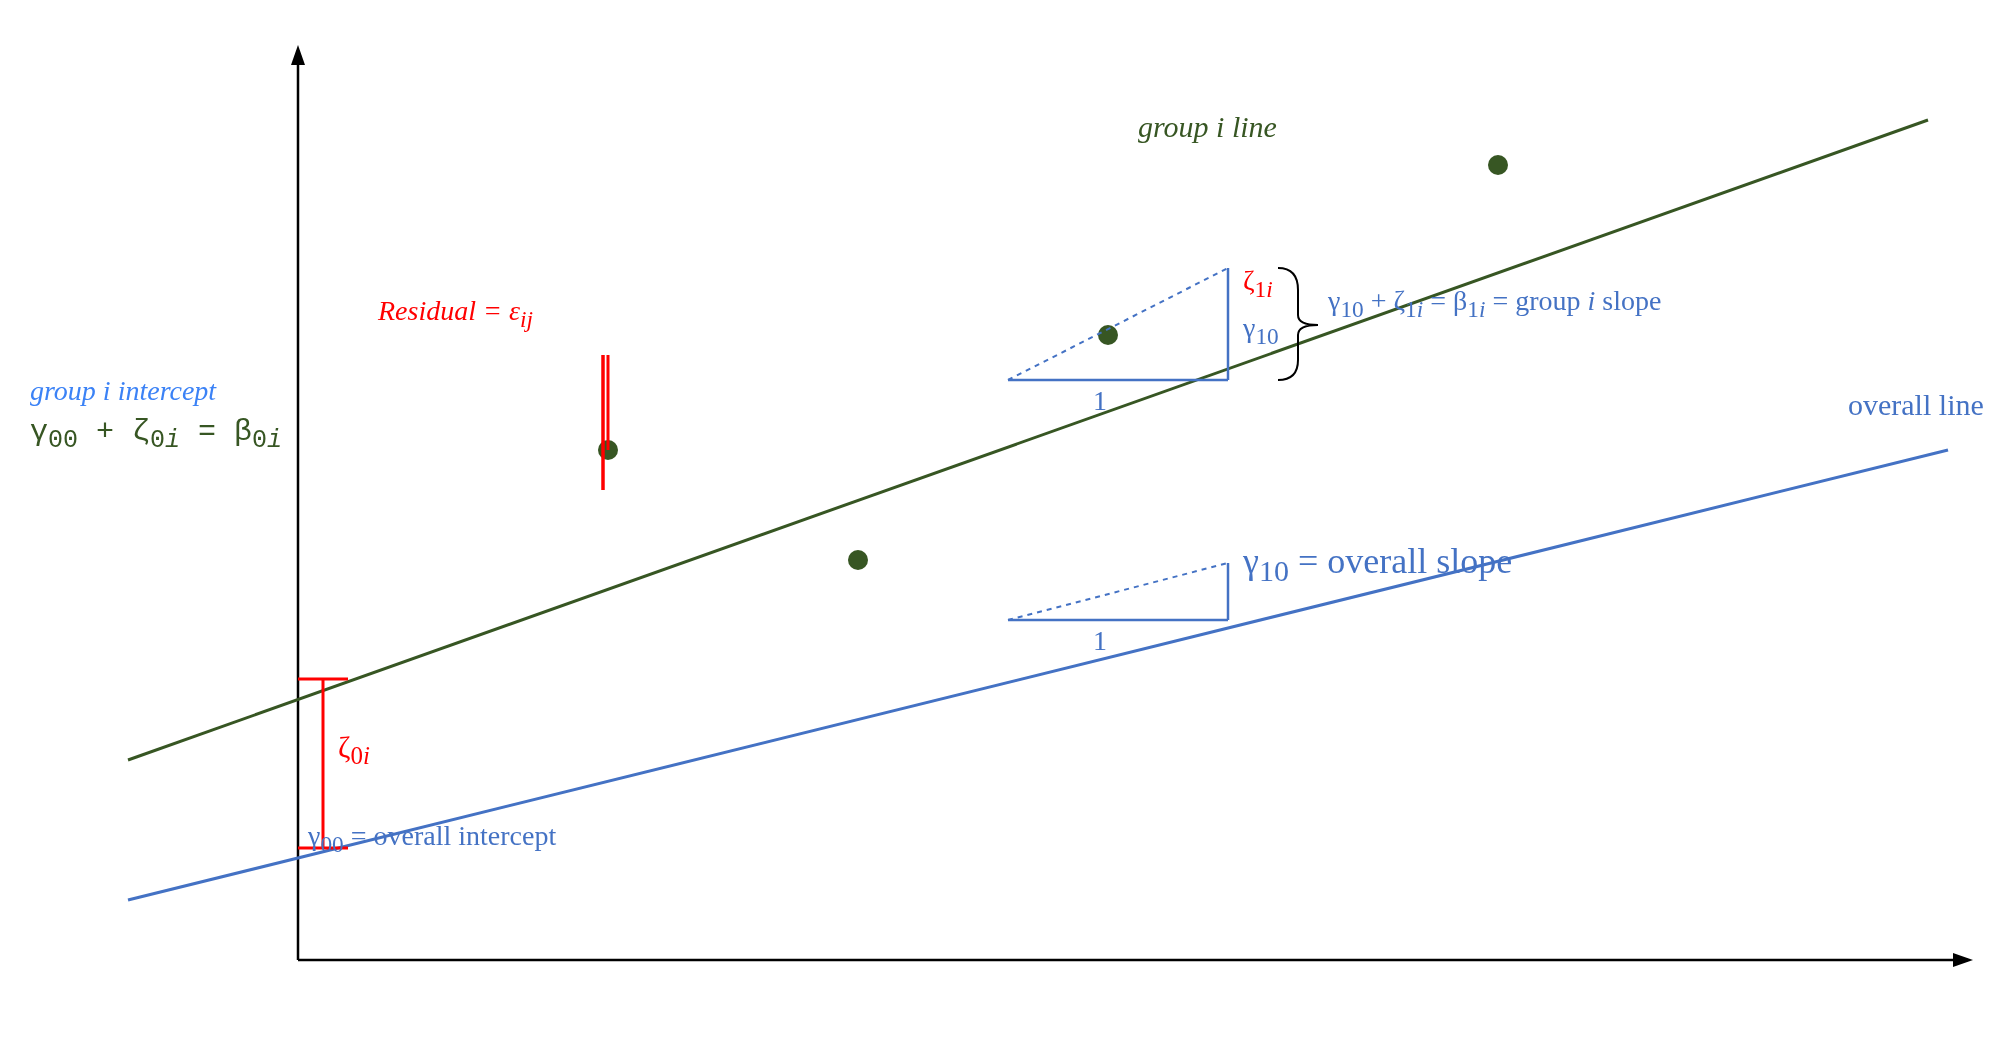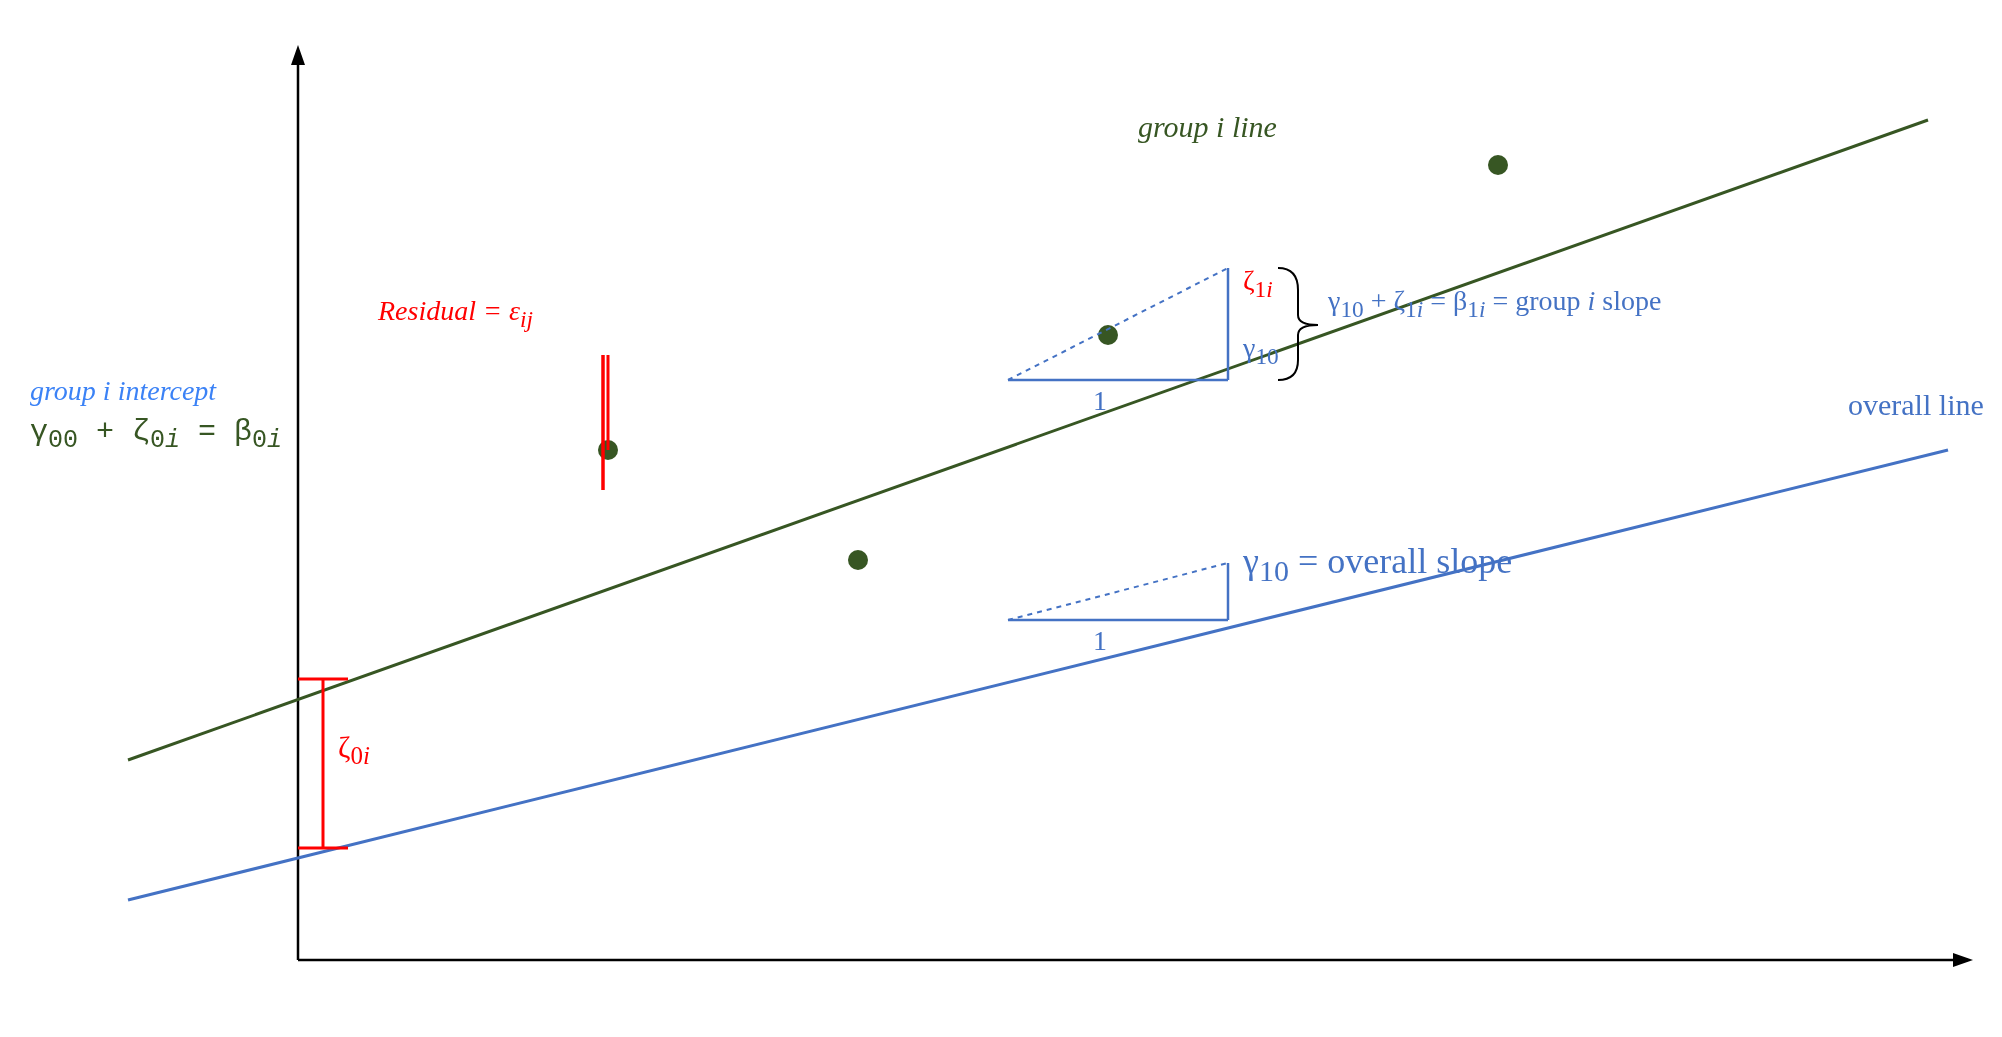--- a/index.html
+++ b/index.html
@@ -82,30 +82,33 @@
   </div>
 
   <div style="position:absolute; top:415px; left:22px; color:#375623; font-size:30px;font-family:Liberation Mono, monospace;">
     γ<sub>00</sub> + ζ<sub>0<em>i</em></sub> = β<sub>0<em>i</em></sub>
   </div>
 
   <div style="position:absolute; top:730px; left:330px; color:#FF0000; font-size:30px;">
     ζ<sub>0<em>i</em></sub>
   </div>
 
+  <div style="position:absolute; top:820px; left:300px; color:#4472C4; font-size:28px;">
+    γ<sub>00</sub>  = overall intercept
+  </div>
 
   <div style="position:absolute; top:295px; left:370px; color:#FF0000; font-size:28px; font-style:italic;">
     Residual = ε<sub><em>ij</em></sub>
   </div>
 
   <div style="position:absolute; top:265px; left:1235px; color:#FF0000; font-size:28px;">
     ζ<sub>1<em>i</em></sub>
   </div>
 
-  <div style="position:absolute; top:332px; left:1235px; color:#4472C4; font-size:28px;">
+  <div style="position:absolute; top:312px; left:1235px; color:#4472C4; font-size:28px;">
     γ<sub>10</sub>
   </div>
 
   <div style="position:absolute; top:385px; left:1085px; color:#4472C4; font-size:28px;">
     1
   </div>
 
   <div style="position:absolute; top:285px; left:1320px; color:#4472C4; font-size:28px;">
     γ<sub>10</sub> + ζ<sub>1<em>i</em></sub> = β<sub>1<em>i</em></sub> = group <em>i</em> slope
   </div>

